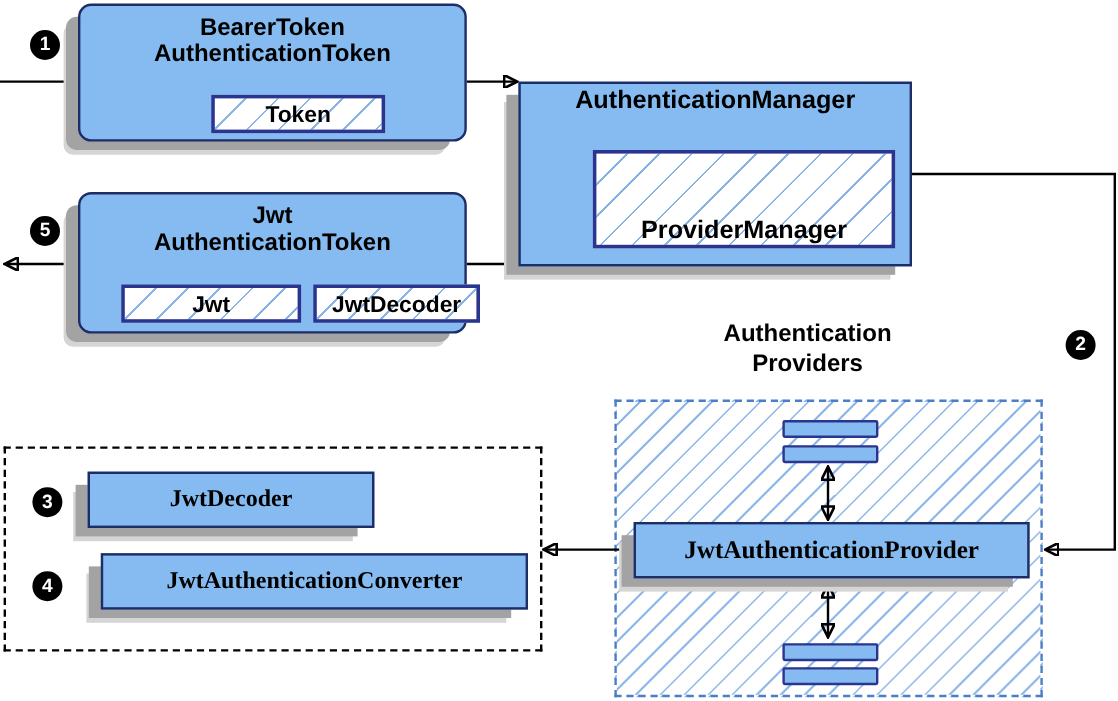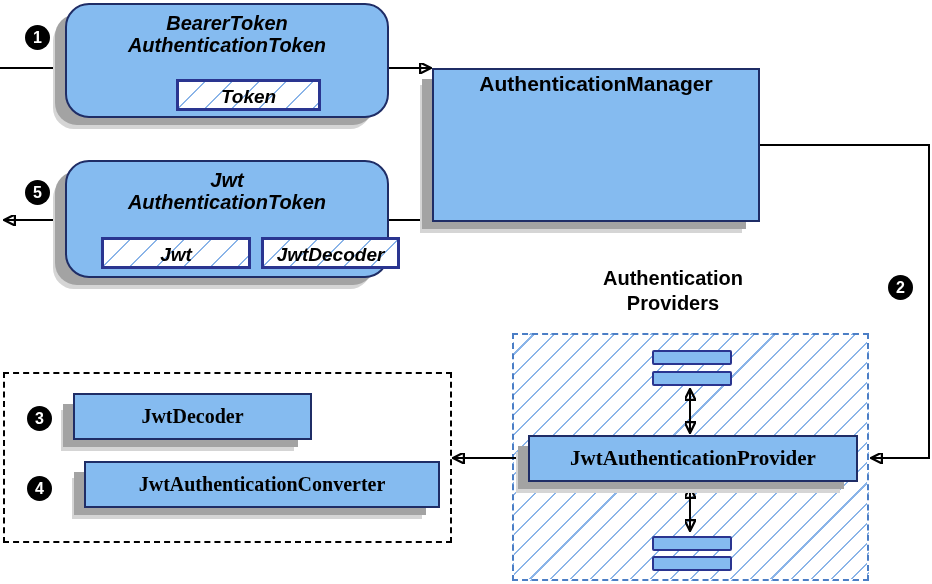--- a/index.html
+++ b/index.html
@@ -20,21 +20,21 @@
     position:relative;width:932px;height:584px;background:#ffffff;
     font-family:"Liberation Sans",sans-serif;overflow:hidden;
   }
   .wires{position:absolute;left:0;top:0;width:932px;height:584px;pointer-events:none;}
   .wires line,.wires path{stroke:var(--arrow);stroke-width:2;fill:none;}
   .node{
     position:absolute;box-sizing:border-box;background:var(--node-fill);
     border:2px solid var(--node-border);color:#000;
     box-shadow:-12px 9px 0 -2px var(--shadow-dark), -15px 14px 0 -3px var(--shadow-light);
   }
-  .rounded{border-radius:24px;font-style:italic;}
+  .rounded{border-radius:11px;}
   .title{font-weight:700;font-size:20px;text-align:center;line-height:22px;padding-top:7px;}
   .title-one{font-weight:700;font-size:21px;text-align:center;padding-top:2px;}
   .center-text{display:flex;align-items:center;justify-content:center;font-weight:700;font-family:Liberation Serif, serif;}
   .chip{
     position:absolute;box-sizing:border-box;border:3px solid var(--chip-border);
     background-color:#fff;
     background-image:repeating-linear-gradient(135deg,rgba(0,0,0,0) 0 17.5px,var(--hatch-line) 17.5px 19px);
     display:flex;align-items:flex-end;justify-content:center;
     font-weight:700;font-size:19px;color:#000;margin-left:24px;
   }
@@ -91,20 +91,23 @@
       <div>BearerToken</div>
       <div>AuthenticationToken</div>
     </div>
     <div class="chip" style="left:85px;top:74px;width:145px;height:32px;">
       <span>Token</span>
     </div>
   </div>
 
   <div class="node" style="left:432px;top:68px;width:328px;height:154px;">
     <div class="title-one">AuthenticationManager</div>
+    <div class="chip" style="left:36px;top:55px;width:252px;height:82px;font-size:21px;">
+      <span>ProviderManager</span>
+    </div>
   </div>
 
   <div class="node rounded" style="left:65px;top:160px;width:324px;height:118px;">
     <div class="title">
       <div>Jwt</div>
       <div>AuthenticationToken</div>
     </div>
     <div class="chip" style="left:10px;top:75px;width:150px;height:32px;">
       <span>Jwt</span>
     </div>

